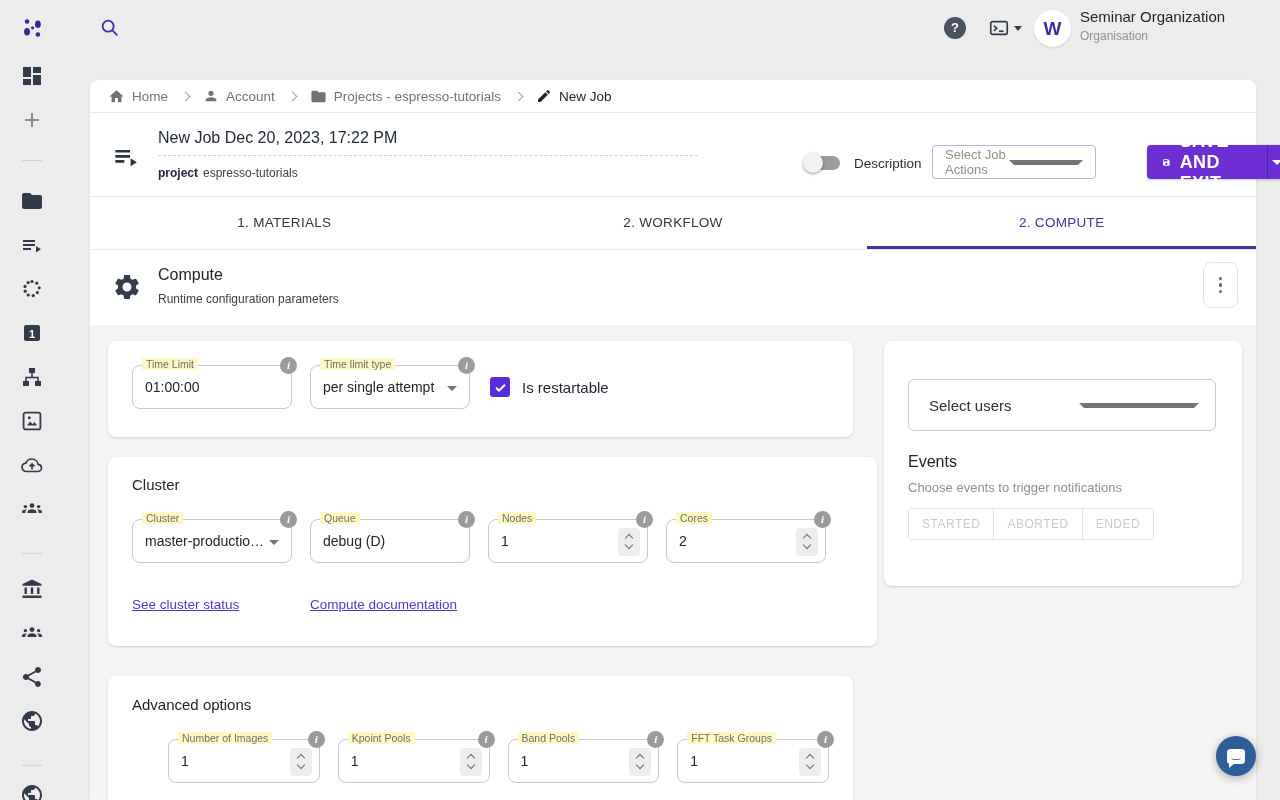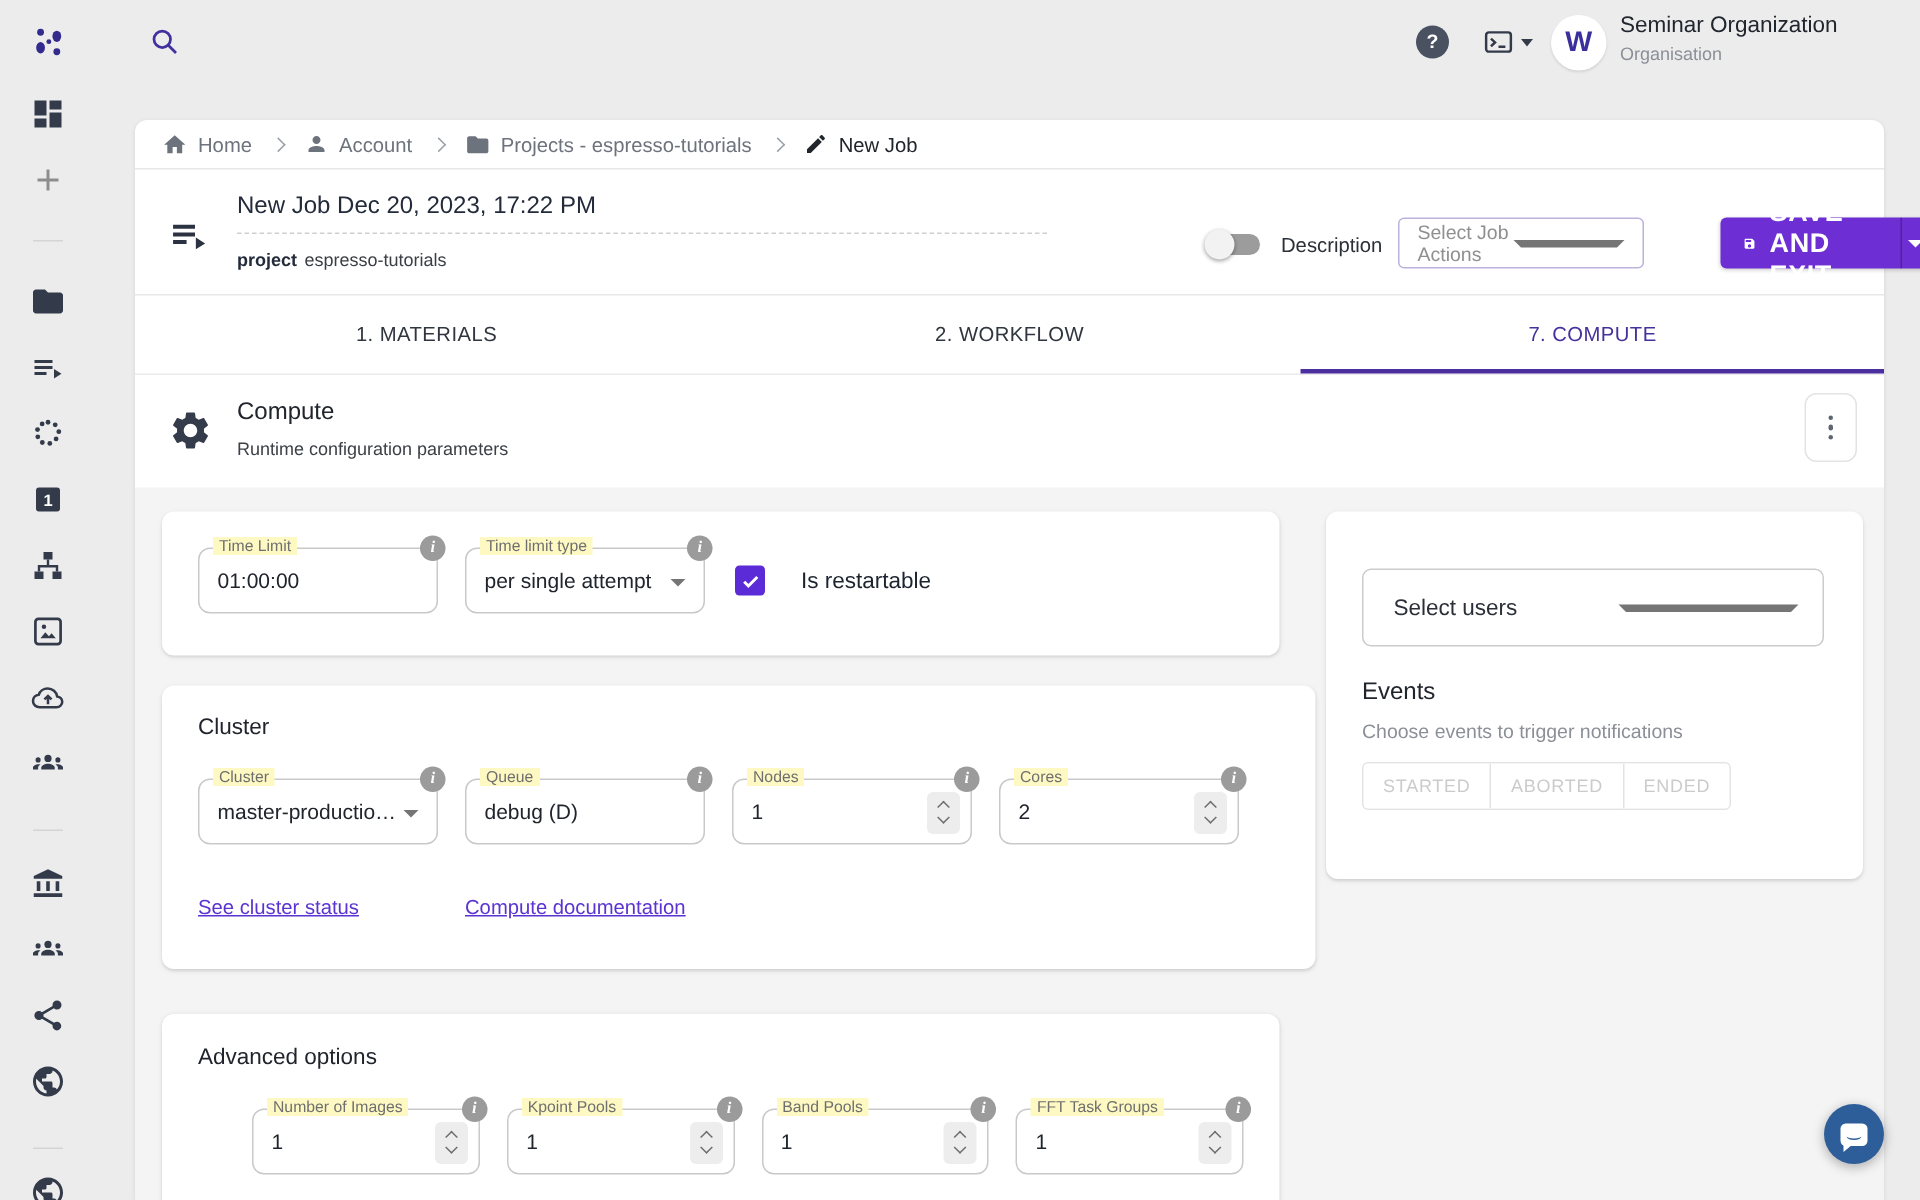--- a/index.html
+++ b/index.html
@@ -72,21 +72,21 @@
   .fld { position:relative; width:160px; height:44px; border:1px solid #c9c9c9; border-radius:8px; background:#fff; cursor:text; }
   .fld-label { position:absolute; top:-8px; left:9px; padding:0 4px; background:#fef9c3; font-size:10.5px; color:#6f6f6f; white-space:nowrap; }
   .fld-val { font-size:14px; color:#20242c; padding:0 12px; line-height:42px; white-space:nowrap; overflow:hidden; }
   .fld .caret { position:absolute; right:12px; top:20px; }
   .info { position:absolute; top:-9px; right:-6px; width:17px; height:17px; border-radius:50%; background:#9b9b9b; color:#fff; font:italic bold 11px/17px "Liberation Serif", serif; text-align:center; cursor:pointer; }
   .spin { position:absolute; right:7px; top:8px; width:22px; height:28px; background:#ededed; border-radius:4px; display:flex; flex-direction:column; align-items:center; justify-content:center; cursor:pointer; }
   .spin i { display:block; width:6px; height:6px; border-right:1.5px solid #6d6d6d; border-bottom:1.5px solid #6d6d6d; }
   .spin .up { transform:rotate(-135deg); margin-bottom:1px; margin-top:3px; }
   .spin .dn { transform:rotate(45deg); margin-bottom:4px; }
 
-  .chk-group { display:flex; align-items:center; gap:24px; margin-left:2px; }
+  .chk-group { display:flex; align-items:center; gap:12px; margin-left:2px; }
   .checkbox { width:20px; height:20px; border-radius:3px; background:#5a2bd6; display:flex; align-items:center; justify-content:center; cursor:pointer; }
   .chk-label { font-size:15px; color:#1c2430; }
 
   .card-title { font-size:15px; font-weight:500; color:#20242c; }
   .card-cluster .fld-row { margin-top:26px; }
   .card-advanced .fld-row { margin-top:26px;margin-left:36px; }
   .links-row { display:flex; margin-top:34px; }
   .links-row a { font-size:13.5px; color:#5b33d1; text-decoration:underline; cursor:pointer; }
   .links-row a:first-child { width:178px; }
 
@@ -309,21 +309,21 @@
         </span>
         <span class="save-caret">
             <span class="caret"></span>
           </span>
       </div>
     </div>
 
     <div class="tabs-row">
       <div class="tab">1. MATERIALS</div>
       <div class="tab">2. WORKFLOW</div>
-      <div class="tab active">7. COMPUTE</div>
+      <div class="tab active">2. COMPUTE</div>
     </div>
 
     <div class="compute-row">
       <span class="gear">
         <svg class="ic" viewBox="0 0 24 24" fill="#343c4b">
             <path d="M19.14 12.94c.04-.3.06-.61.06-.94 0-.32-.02-.64-.07-.94l2.03-1.58c.18-.14.23-.41.12-.61l-1.92-3.32c-.12-.22-.37-.29-.59-.22l-2.39.96c-.5-.38-1.03-.7-1.62-.94l-.36-2.54c-.04-.24-.24-.41-.48-.41h-3.84c-.24 0-.43.17-.47.41l-.36 2.54c-.59.24-1.13.57-1.62.94l-2.39-.96c-.22-.08-.47 0-.59.22L2.74 8.87c-.12.21-.08.47.12.61l2.03 1.58c-.05.3-.09.63-.09.94s.02.64.07.94l-2.03 1.58c-.18.14-.23.41-.12.61l1.92 3.32c.12.22.37.29.59.22l2.39-.96c.5.38 1.03.7 1.62.94l.36 2.54c.05.24.24.41.48.41h3.84c.24 0 .44-.17.47-.41l.36-2.54c.59-.24 1.13-.56 1.62-.94l2.39.96c.22.08.47 0 .59-.22l1.92-3.32c.12-.22.07-.47-.12-.61zM12 15.6c-1.98 0-3.6-1.62-3.6-3.6s1.62-3.6 3.6-3.6 3.6 1.62 3.6 3.6-1.62 3.6-3.6 3.6z"></path>
           </svg>
       </span>
       <div class="comp-title">Compute</div>
       <div class="comp-sub">Runtime configuration parameters</div>

